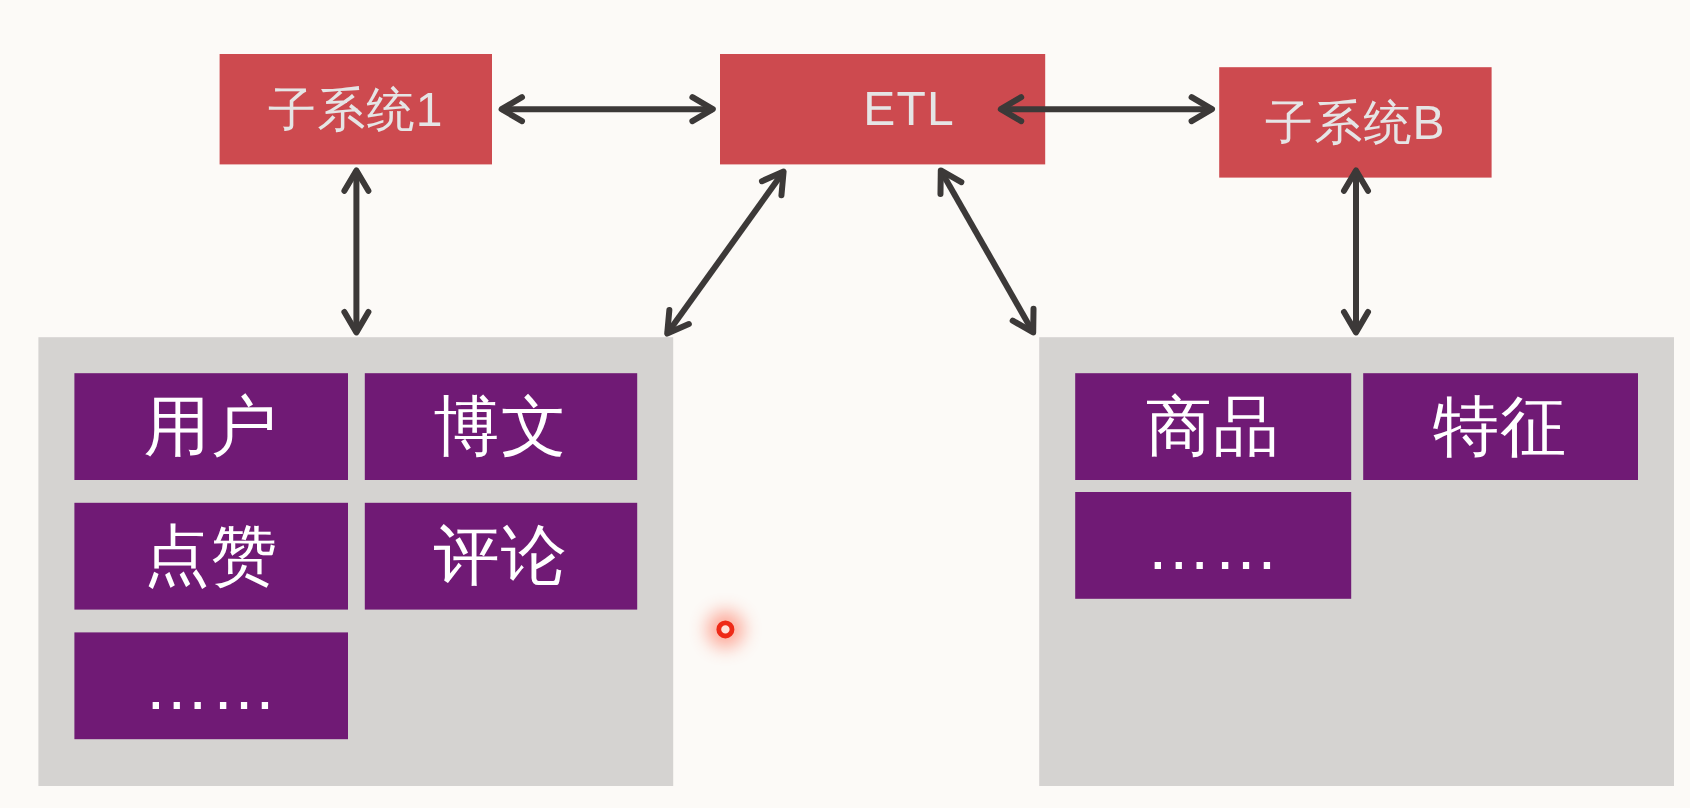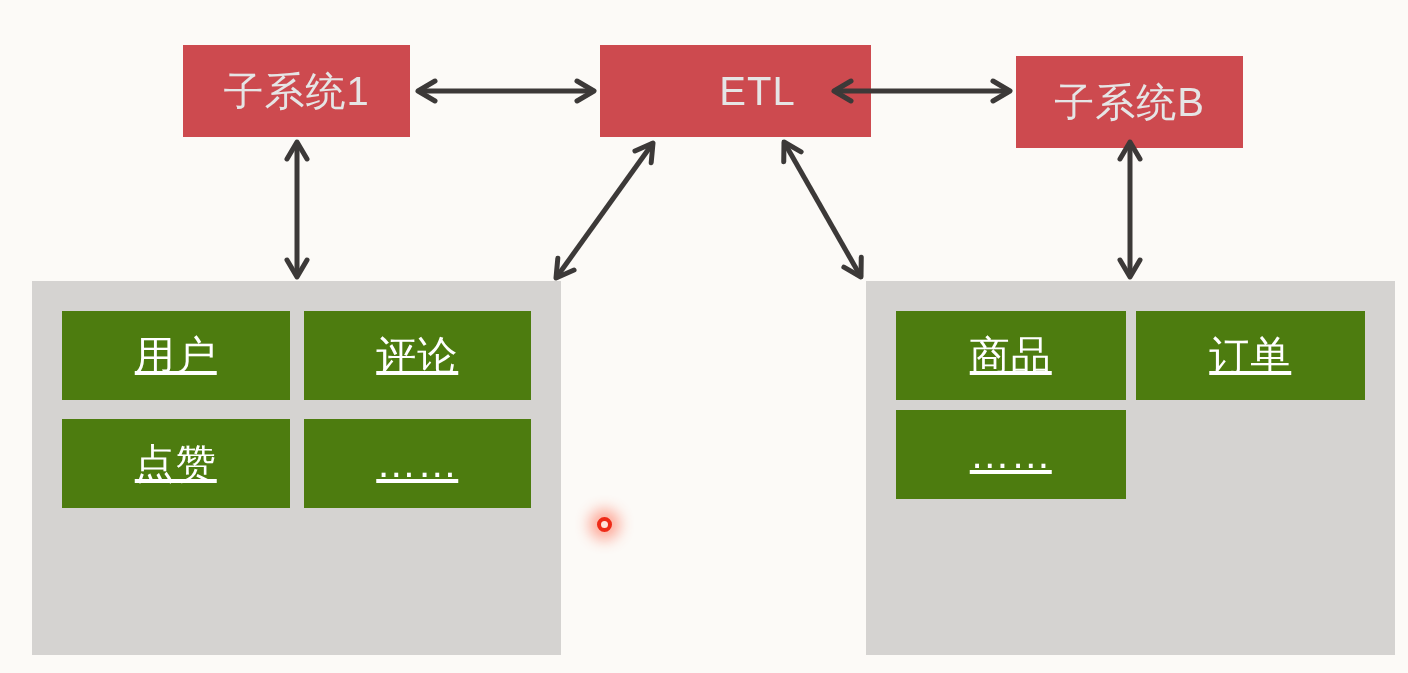--- a/index.html
+++ b/index.html
@@ -34,26 +34,25 @@
     display: grid;
     grid-template-columns: 1fr 1fr;
     grid-template-rows: 89px 89px 89px;
     column-gap: 14px;
     row-gap: 19px;
   }
   #group-left  { left: 32px; }
   #group-right { left: 866px; gap: 10px; }
 
   .cell {
-    background: #4d7c0f;
+    background: #701a75;
     color: #ffffff;
     display: flex; align-items: center; justify-content: center;
-    font-size: 40px;
+    font-size: 55px;
     letter-spacing: 1px;
-    text-decoration: underline;
   }
 
   svg.arrows {
     position: absolute; left: 0; top: 0;
     width: 1408px; height: 673px;
     pointer-events: none;
   }
 
   .laser {
     position: absolute;
@@ -69,28 +68,29 @@
 <body>
 
 <div class="stage">
 
   <div class="node" id="node-subsystem1">子系统1</div>
   <div class="node" id="node-etl">ETL</div>
   <div class="node" id="node-subsystemB">子系统B</div>
 
   <div class="group" id="group-left">
     <div class="cell">用户</div>
+    <div class="cell">博文</div>
+    <div class="cell">点赞</div>
     <div class="cell">评论</div>
-    <div class="cell">点赞</div>
     <div class="cell">……</div>
   </div>
 
   <div class="group" id="group-right">
     <div class="cell">商品</div>
-    <div class="cell">订单</div>
+    <div class="cell">特征</div>
     <div class="cell">……</div>
   </div>
 
   <svg class="arrows" viewBox="0 0 1408 673" xmlns="http://www.w3.org/2000/svg">
     <defs>
       <marker id="ah-end" markerUnits="userSpaceOnUse" markerWidth="28" markerHeight="28" refX="22" refY="14" orient="auto">
         <path d="M5,4 L22,14 L5,24" fill="none" stroke="#3c3938" stroke-width="5" stroke-linecap="round" stroke-linejoin="round"></path>
       </marker>
       <marker id="ah-start" markerUnits="userSpaceOnUse" markerWidth="28" markerHeight="28" refX="22" refY="14" orient="auto-start-reverse">
         <path d="M5,4 L22,14 L5,24" fill="none" stroke="#3c3938" stroke-width="5" stroke-linecap="round" stroke-linejoin="round"></path>

